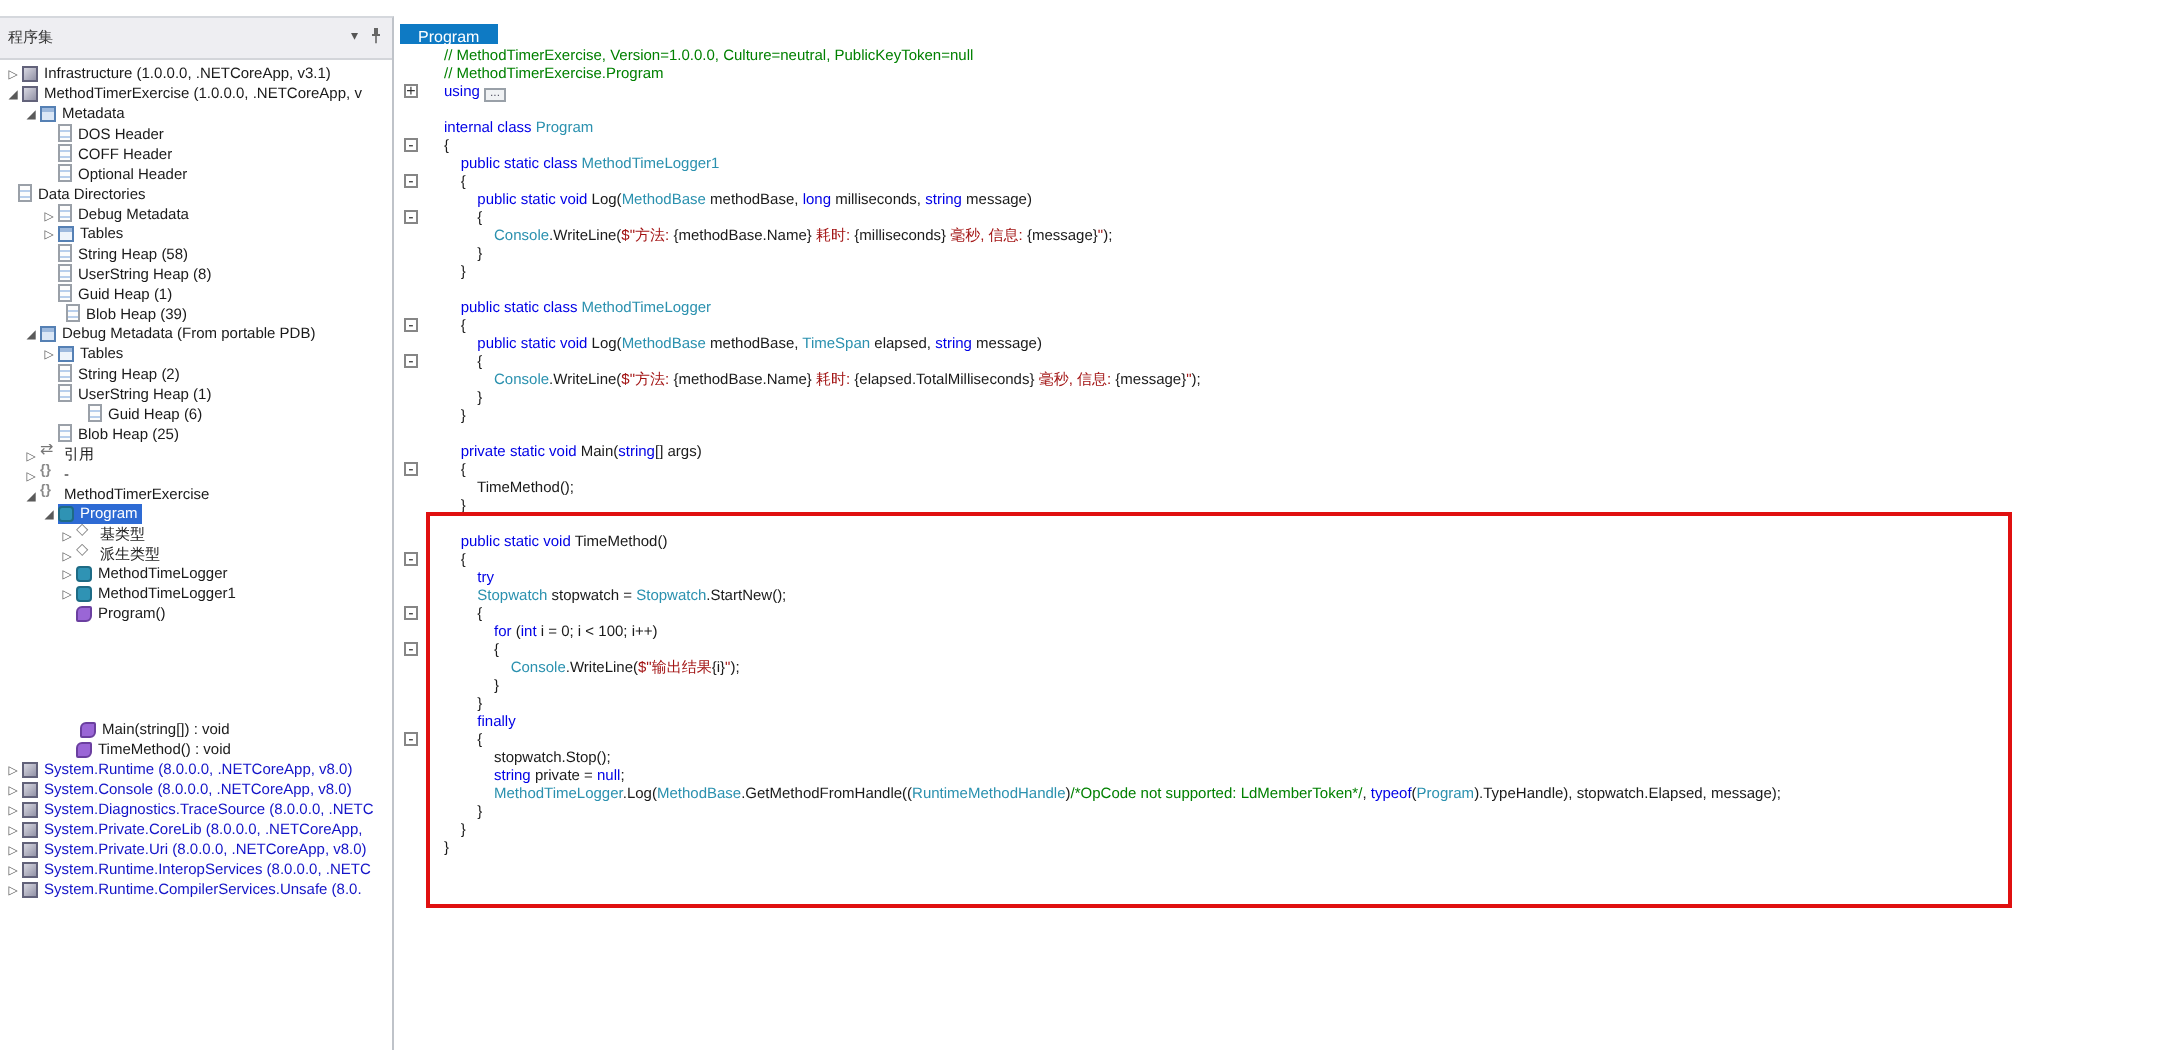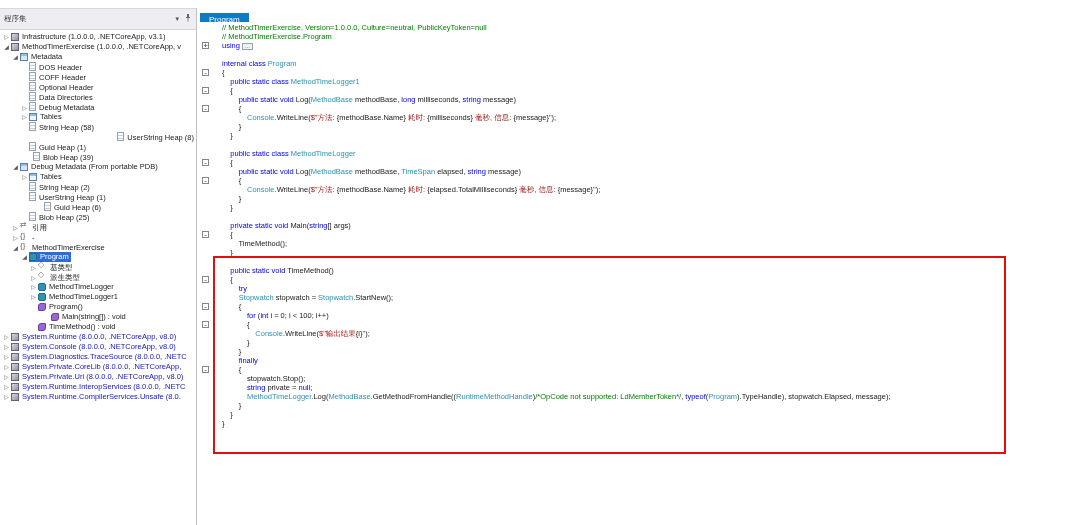--- a/index.html
+++ b/index.html
@@ -79,43 +79,43 @@
         </span>
       </span>
     </div>
     <div class="tree">
         <div class="trow" style="padding-left: 2px;"><span class="exp">▷</span><span class="node"><span class="ticon ic-assembly"></span><span class="tlabel">Infrastructure (1.0.0.0, .NETCoreApp, v3.1)</span></span></div>
         <div class="trow" style="padding-left: 2px;"><span class="exp">◢</span><span class="node"><span class="ticon ic-assembly"></span><span class="tlabel">MethodTimerExercise (1.0.0.0, .NETCoreApp, v</span></span></div>
         <div class="trow" style="padding-left: 11px;"><span class="exp">◢</span><span class="node"><span class="ticon ic-metadata"></span><span class="tlabel">Metadata</span></span></div>
         <div class="trow" style="padding-left: 20px;"><span class="exp"></span><span class="node"><span class="ticon ic-document"></span><span class="tlabel">DOS Header</span></span></div>
         <div class="trow" style="padding-left: 20px;"><span class="exp"></span><span class="node"><span class="ticon ic-document"></span><span class="tlabel">COFF Header</span></span></div>
         <div class="trow" style="padding-left: 20px;"><span class="exp"></span><span class="node"><span class="ticon ic-document"></span><span class="tlabel">Optional Header</span></span></div>
-        <div class="trow" style="padding-left: 20px;"><span class="exp"></span><span class="node"><span class="ticon ic-document"></span><span class="tlabel">Data Directories</span></span></div>
+        <div class="trow" style=""><span class="exp"></span><span class="node"><span class="ticon ic-document"></span><span class="tlabel">Data Directories</span></span></div>
         <div class="trow" style="padding-left: 20px;"><span class="exp">▷</span><span class="node"><span class="ticon ic-document"></span><span class="tlabel">Debug Metadata</span></span></div>
         <div class="trow" style="padding-left: 20px;"><span class="exp">▷</span><span class="node"><span class="ticon ic-table"></span><span class="tlabel">Tables</span></span></div>
         <div class="trow" style="padding-left: 20px;"><span class="exp"></span><span class="node"><span class="ticon ic-document"></span><span class="tlabel">String Heap (58)</span></span></div>
-        <div class="trow" style="padding-left: 20px; text-align: right;"><span class="exp"></span><span class="node"><span class="ticon ic-document"></span><span class="tlabel">UserString Heap (8)</span></span></div>
+        <div class="trow" style="padding-left: 20px;"><span class="exp"></span><span class="node"><span class="ticon ic-document"></span><span class="tlabel">UserString Heap (8)</span></span></div>
         <div class="trow" style="padding-left: 20px;"><span class="exp"></span><span class="node"><span class="ticon ic-document"></span><span class="tlabel">Guid Heap (1)</span></span></div>
         <div class="trow" style="padding-left: 24px;"><span class="exp"></span><span class="node"><span class="ticon ic-document"></span><span class="tlabel">Blob Heap (39)</span></span></div>
         <div class="trow" style="padding-left: 11px;"><span class="exp">◢</span><span class="node"><span class="ticon ic-metadata"></span><span class="tlabel">Debug Metadata (From portable PDB)</span></span></div>
         <div class="trow" style="padding-left: 20px;"><span class="exp">▷</span><span class="node"><span class="ticon ic-table"></span><span class="tlabel">Tables</span></span></div>
         <div class="trow" style="padding-left: 20px;"><span class="exp"></span><span class="node"><span class="ticon ic-document"></span><span class="tlabel">String Heap (2)</span></span></div>
         <div class="trow" style="padding-left: 20px;"><span class="exp"></span><span class="node"><span class="ticon ic-document"></span><span class="tlabel">UserString Heap (1)</span></span></div>
         <div class="trow" style="padding-left: 35px;"><span class="exp"></span><span class="node"><span class="ticon ic-document"></span><span class="tlabel">Guid Heap (6)</span></span></div>
         <div class="trow" style="padding-left: 20px;"><span class="exp"></span><span class="node"><span class="ticon ic-document"></span><span class="tlabel">Blob Heap (25)</span></span></div>
         <div class="trow" style="padding-left: 11px;"><span class="exp">▷</span><span class="node"><span class="ticon ic-reference"></span><span class="tlabel">引用</span></span></div>
         <div class="trow" style="padding-left: 11px;"><span class="exp">▷</span><span class="node"><span class="ticon ic-namespace"></span><span class="tlabel">-</span></span></div>
         <div class="trow" style="padding-left: 11px;"><span class="exp">◢</span><span class="node"><span class="ticon ic-namespace"></span><span class="tlabel">MethodTimerExercise</span></span></div>
         <div class="trow" style="padding-left: 20px;"><span class="exp">◢</span><span class="node nodesel"><span class="ticon ic-class"></span><span class="tlabel">Program</span></span></div>
         <div class="trow" style="padding-left: 29px;"><span class="exp">▷</span><span class="node"><span class="ticon ic-type"></span><span class="tlabel">基类型</span></span></div>
         <div class="trow" style="padding-left: 29px;"><span class="exp">▷</span><span class="node"><span class="ticon ic-type"></span><span class="tlabel">派生类型</span></span></div>
         <div class="trow" style="padding-left: 29px;"><span class="exp">▷</span><span class="node"><span class="ticon ic-class"></span><span class="tlabel">MethodTimeLogger</span></span></div>
         <div class="trow" style="padding-left: 29px;"><span class="exp">▷</span><span class="node"><span class="ticon ic-class"></span><span class="tlabel">MethodTimeLogger1</span></span></div>
         <div class="trow" style="padding-left: 29px;"><span class="exp"></span><span class="node"><span class="ticon ic-method"></span><span class="tlabel">Program()</span></span></div>
-        <div class="trow" style="padding-left: 42px;"><span class="exp"></span><span class="node"><span class="ticon ic-method"></span><span class="tlabel">Main(string[]) : void</span></span></div>
+        <div class="trow" style="padding-left: 31px; margin-top: 48px;"><span class="exp"></span><span class="node"><span class="ticon ic-method"></span><span class="tlabel">Main(string[]) : void</span></span></div>
         <div class="trow" style="padding-left: 29px;"><span class="exp"></span><span class="node"><span class="ticon ic-method"></span><span class="tlabel">TimeMethod() : void</span></span></div>
         <div class="trow" style="padding-left: 2px;"><span class="exp">▷</span><span class="node"><span class="ticon ic-assembly"></span><span class="tlabel blue">System.Runtime (8.0.0.0, .NETCoreApp, v8.0)</span></span></div>
         <div class="trow" style="padding-left: 2px;"><span class="exp">▷</span><span class="node"><span class="ticon ic-assembly"></span><span class="tlabel blue">System.Console (8.0.0.0, .NETCoreApp, v8.0)</span></span></div>
         <div class="trow" style="padding-left: 2px;"><span class="exp">▷</span><span class="node"><span class="ticon ic-assembly"></span><span class="tlabel blue">System.Diagnostics.TraceSource (8.0.0.0, .NETC</span></span></div>
         <div class="trow" style="padding-left: 2px;"><span class="exp">▷</span><span class="node"><span class="ticon ic-assembly"></span><span class="tlabel blue">System.Private.CoreLib (8.0.0.0, .NETCoreApp, </span></span></div>
         <div class="trow" style="padding-left: 2px;"><span class="exp">▷</span><span class="node"><span class="ticon ic-assembly"></span><span class="tlabel blue">System.Private.Uri (8.0.0.0, .NETCoreApp, v8.0)</span></span></div>
         <div class="trow" style="padding-left: 2px;"><span class="exp">▷</span><span class="node"><span class="ticon ic-assembly"></span><span class="tlabel blue">System.Runtime.InteropServices (8.0.0.0, .NETC</span></span></div>
         <div class="trow" style="padding-left: 2px;"><span class="exp">▷</span><span class="node"><span class="ticon ic-assembly"></span><span class="tlabel blue">System.Runtime.CompilerServices.Unsafe (8.0.</span></span></div>
       </div>
   </div>

